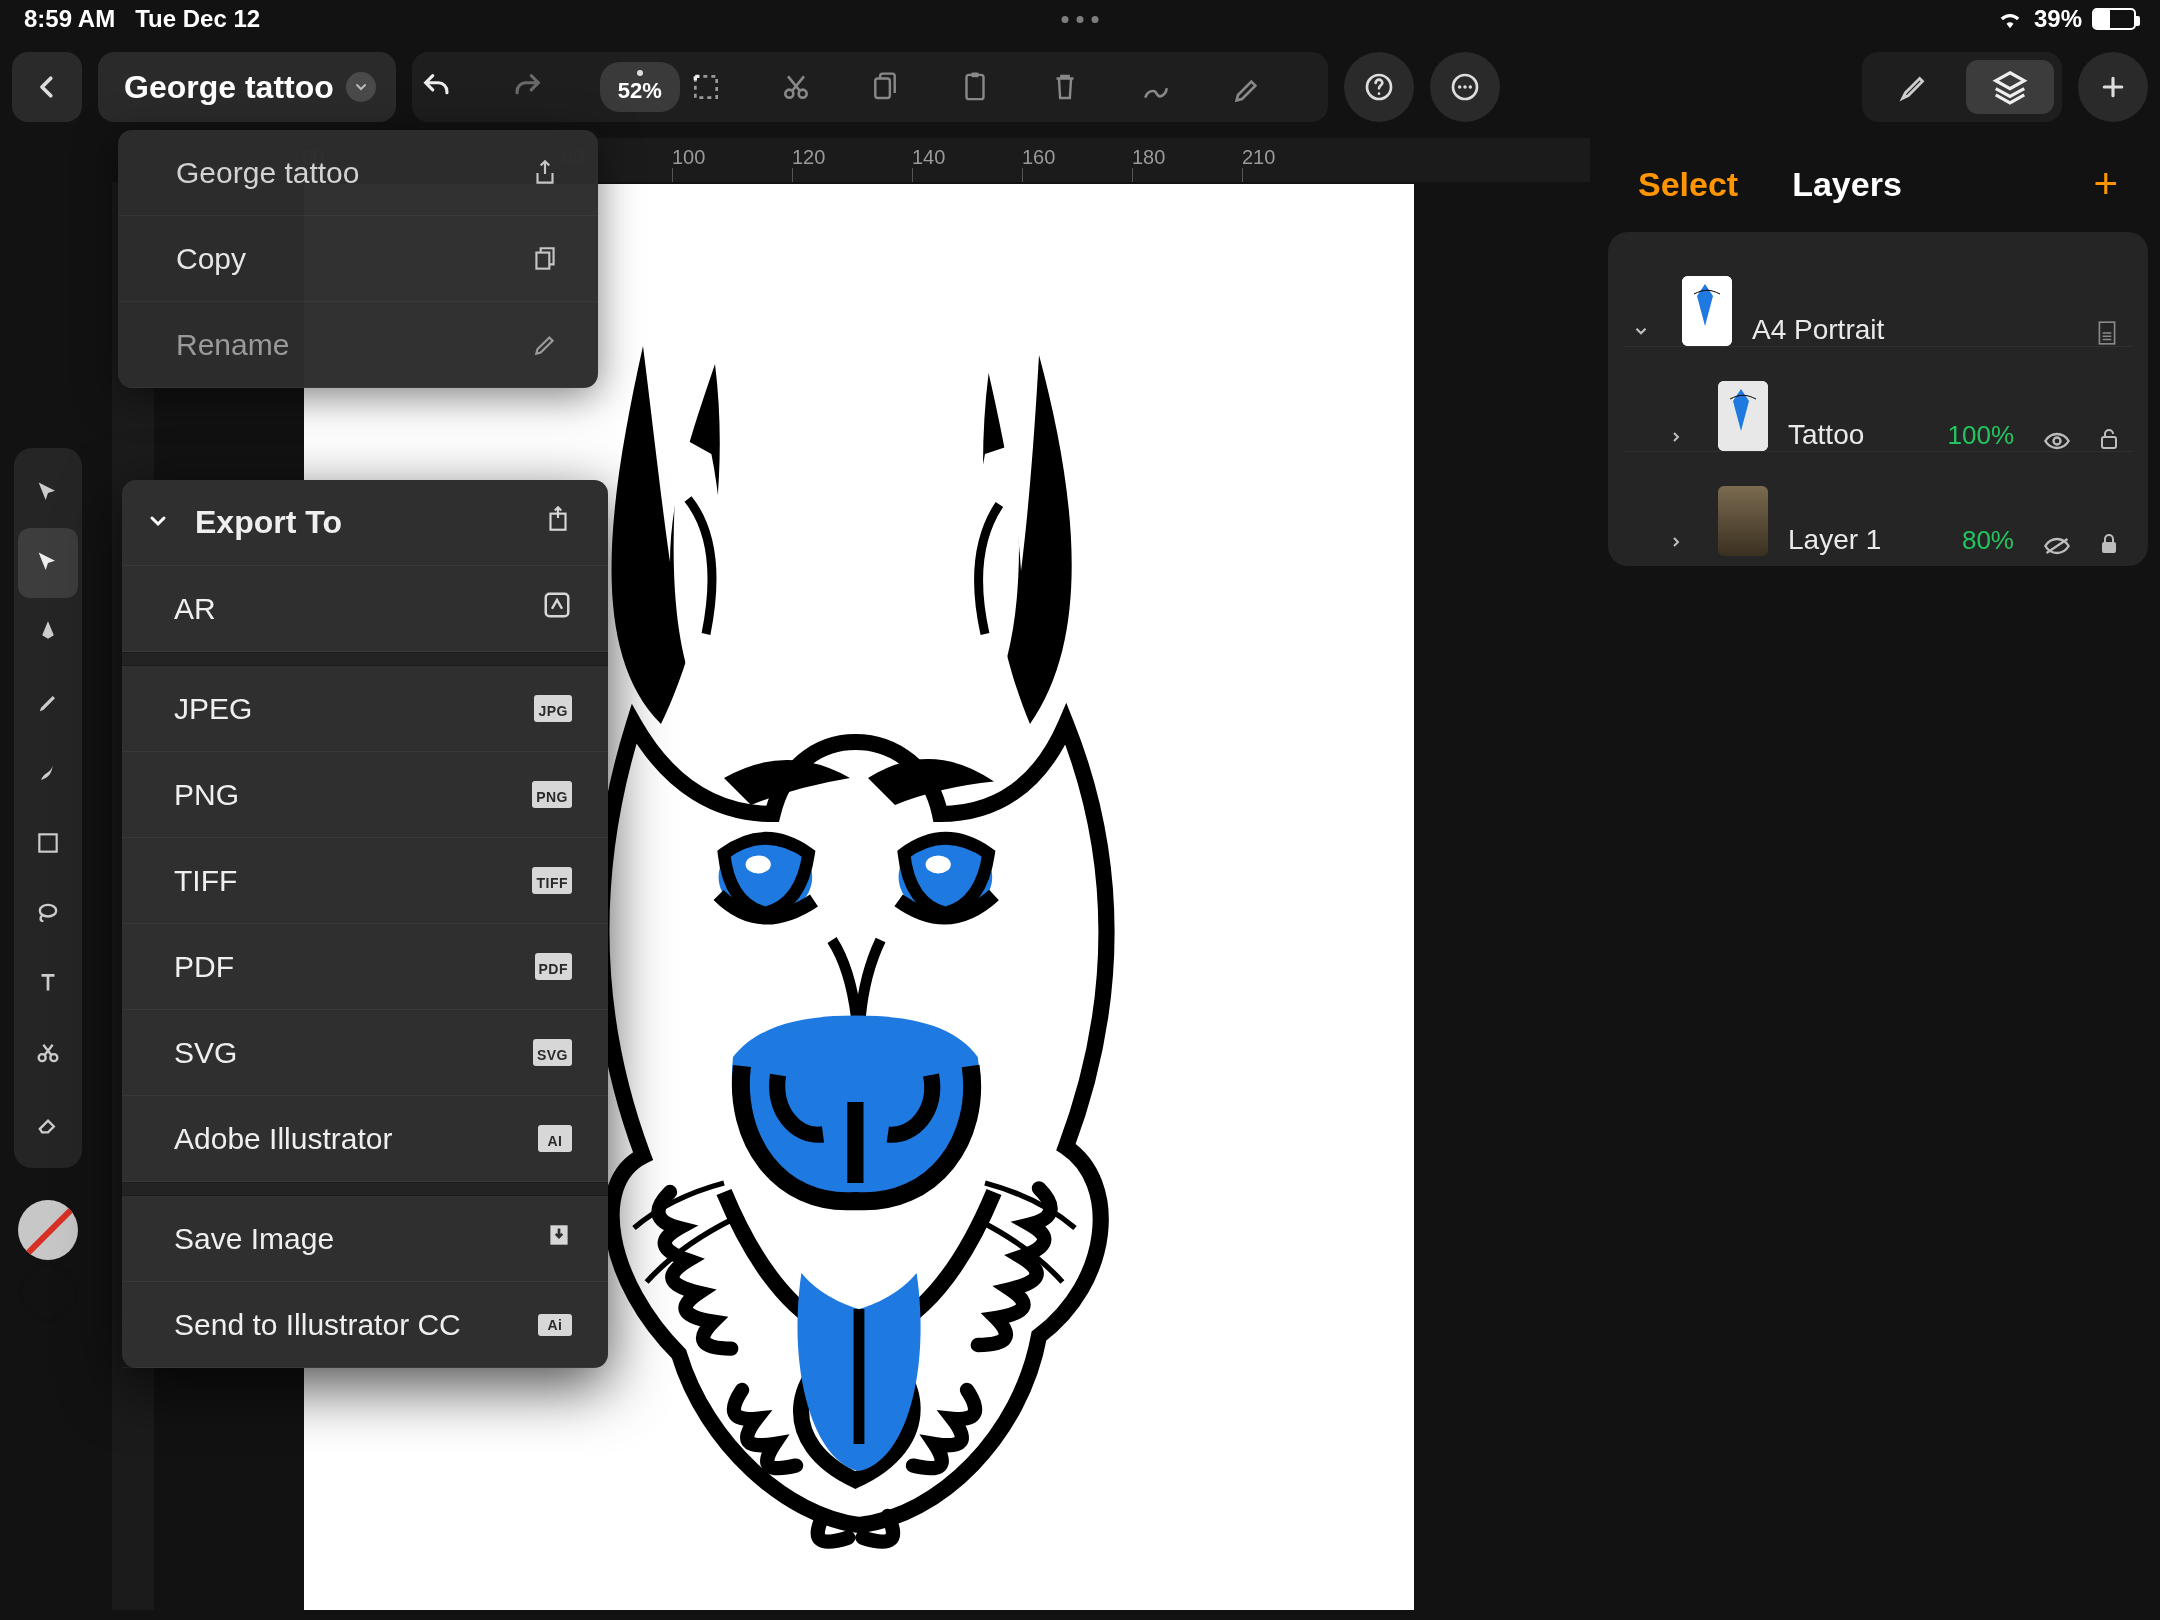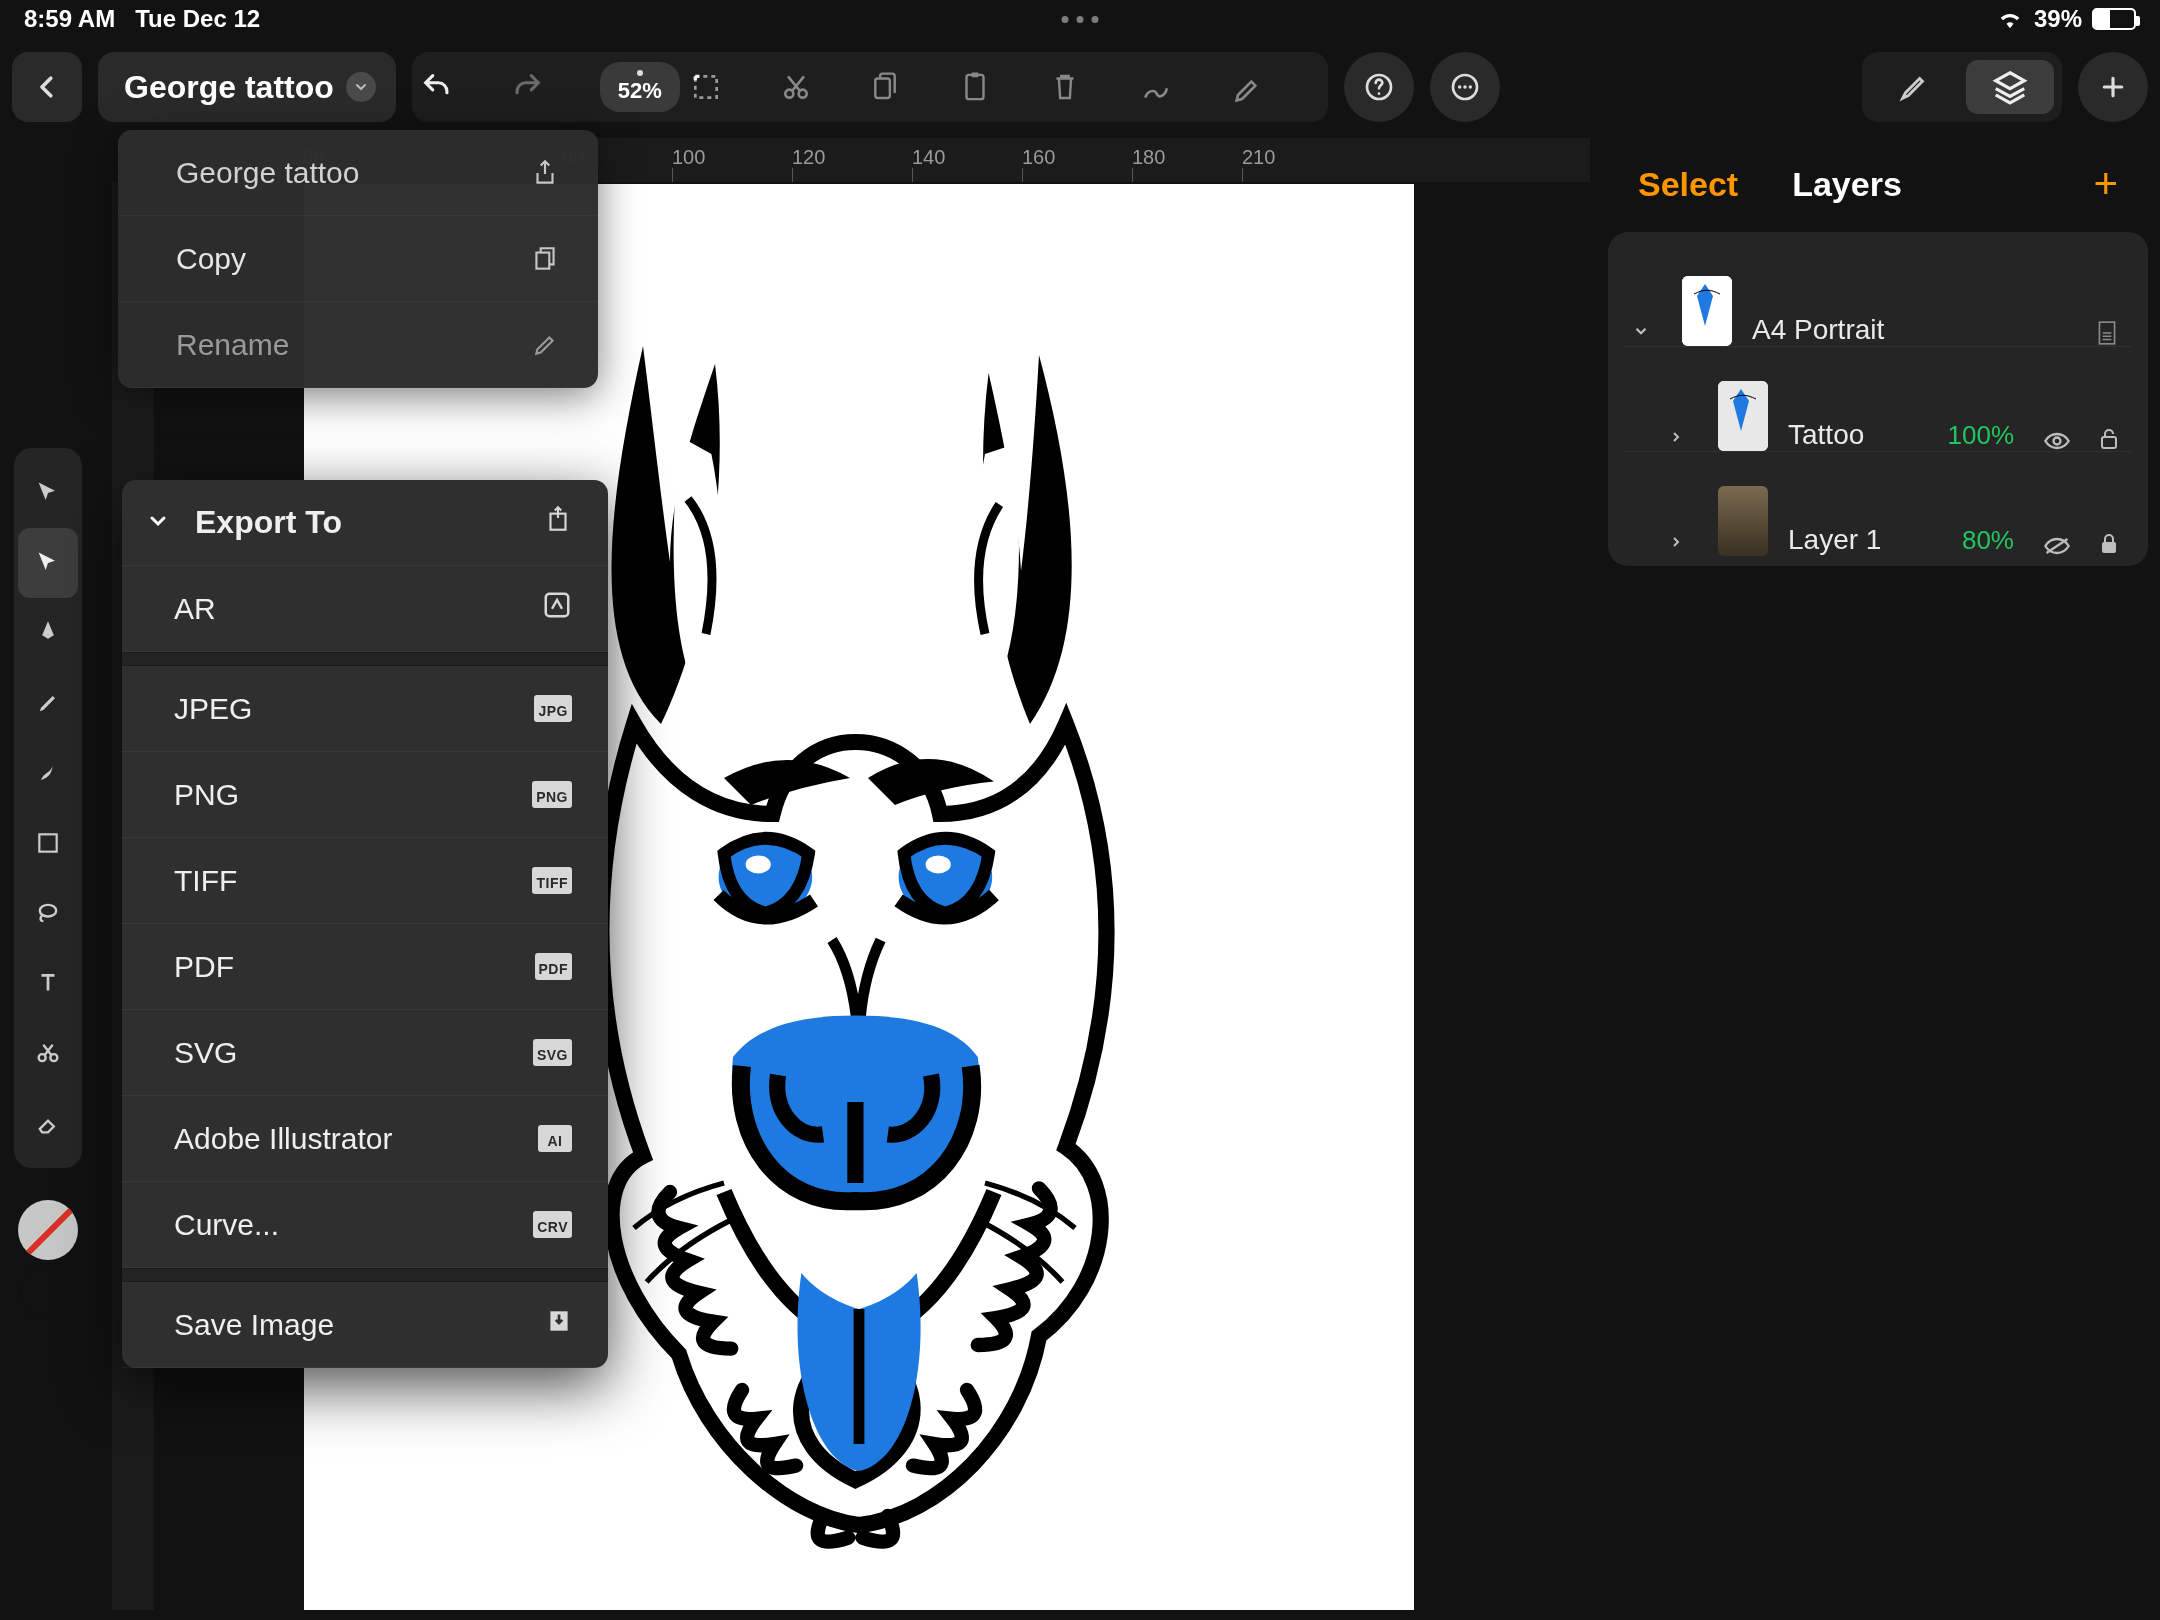--- a/index.html
+++ b/index.html
@@ -425,31 +425,31 @@
       <span class="badge badge-line">PDF</span>
     </div>
   <div class="row">
       <span>SVG</span>
       <span class="badge badge-line">SVG</span>
     </div>
   <div class="row">
       <span>Adobe Illustrator</span>
       <span class="badge badge-line">AI</span>
     </div>
-  <div class="row">
-      <span>Curve...</span>
-      <span class="badge badge-line">CRV</span>
-    </div>
   <div class="gap"></div>
   <div class="row">
       <span>Save Image</span>
       <span class="icon"><svg width="26" height="28" viewBox="0 0 24 26">
           <rect x="4" y="4" width="16" height="18" fill="#d7d7d7"></rect>
           <path d="M12 7v8M9 12l3 3 3-3" stroke="#2f2f2f" stroke-width="2.5" fill="none"></path>
         </svg></span>
+    </div>
+  <div class="row">
+      <span>Send to Illustrator CC</span>
+      <span class="badge">Ai</span>
     </div>
 </div>
 
 <div class="layers-panel">
   <div class="layers-head">
     <div class="tabs">
       <span class="select">Select</span>
       <span class="layers">Layers</span>
     </div>
     <span class="plus">+</span>

